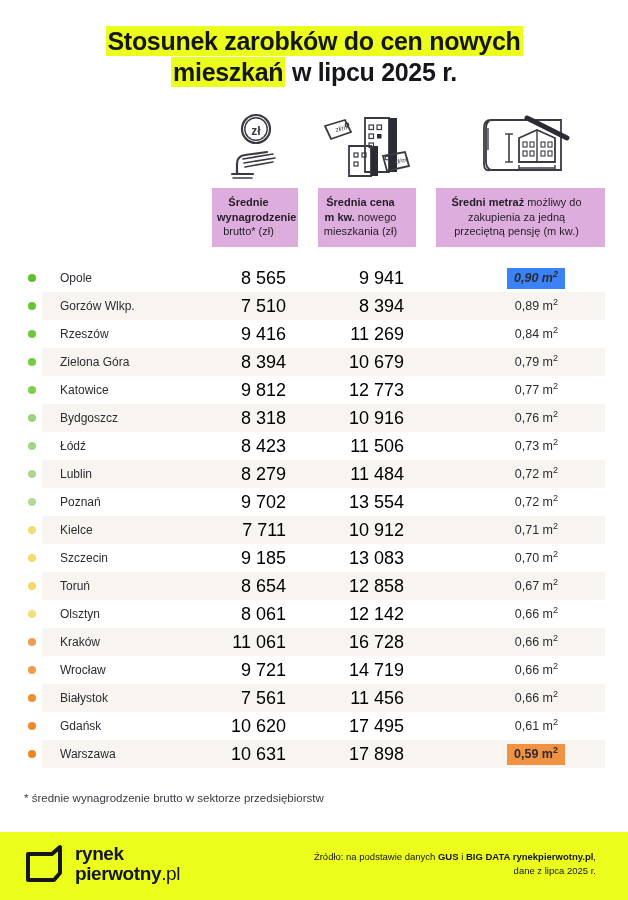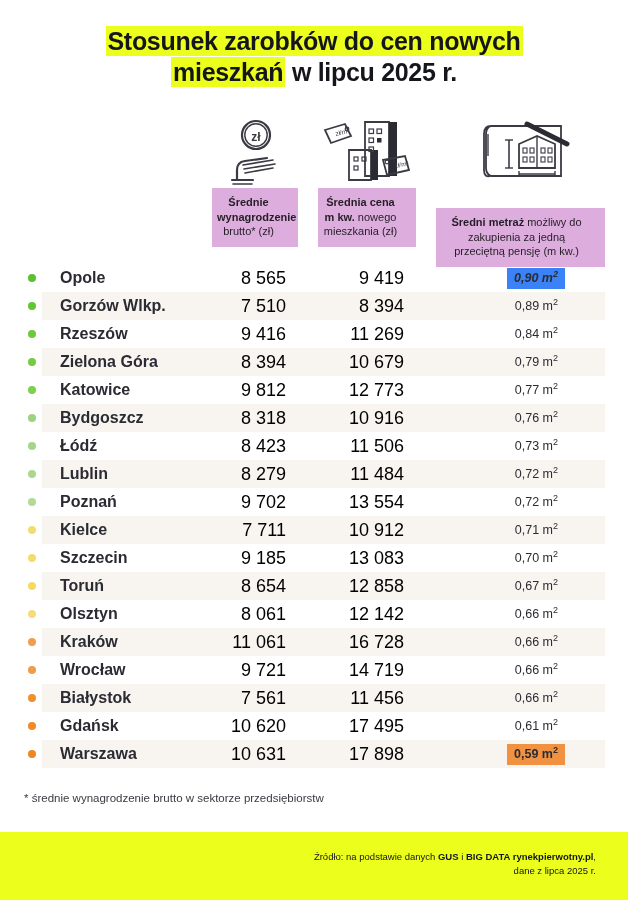--- a/index.html
+++ b/index.html
@@ -39,36 +39,35 @@
     height:140px;
   }
   .hcol { position:absolute; }
   .hcol.c1 { left:212px; width:86px; }
   .hcol.c2 { left:318px; width:98px; }
   .hcol.c3 { left:436px; width:169px; }
 
   .icon-box {
     height:76px;
     display:flex;
-    align-items:flex-end;
     justify-content:center;
     text-decoration:underline;
   }
   .icon-box svg { display:block; }
 
   .hlabel {
     background:#ddaedd;
     color:#241d27;
     font-size:11px;
     line-height:14.5px;
     text-align:center;
     padding:7px 18px 8px 5px;
   }
   .hlabel b { font-weight:bold; }
-  .hcol.c3 .hlabel { font-size:11px; line-height:14.5px; padding:7px 15px 8px 7px;margin-top:20px; }
+  .hcol.c3 .hlabel { font-size:11px; line-height:14.5px; padding:7px 15px 8px 7px; }
 
   
   .table {
     position:absolute;
     top:264px; left:0;
     width:628px;
   }
   .row {
     position:relative;
     height:28px;
@@ -86,22 +85,22 @@
   .dot {
     position:absolute;
     left:28px;
     width:8px; height:8px;
     border-radius:50%;
     z-index:2;
   }
   .city {
     position:absolute;
     left:60px;
-    font-size:16px;
-    font-weight:bold;
+    font-size:12px;
+    font-weight:normal;
     color:#2b2b33;
     z-index:2;
     white-space:nowrap;
     text-align:right;
   }
   .num {
     position:absolute;
     font-size:18px;
     color:#000000;
     text-align:right;
@@ -262,21 +261,21 @@
       </div>
     </div>
   </div>
 
   <div class="table" id="table-body">
       <div class="row odd">
         <div class="stripe"></div>
         <span class="dot" style="background: rgb(92, 193, 46);"></span>
         <span class="city">Opole</span>
         <span class="num n1">8 565</span>
-        <span class="num n2">9 419</span>
+        <span class="num n2">9 941</span>
         <span class="area hi-green"><span class="chip">0,90 m<sup>2</sup></span></span>
       </div>
       <div class="row">
         <div class="stripe"></div>
         <span class="dot" style="background: rgb(99, 197, 52);"></span>
         <span class="city">Gorzów Wlkp.</span>
         <span class="num n1">7 510</span>
         <span class="num n2">8 394</span>
         <span class="area"><span class="chip">0,89 m<sup>2</sup></span></span>
       </div>
@@ -406,19 +405,28 @@
         <span class="city">Warszawa</span>
         <span class="num n1">10 631</span>
         <span class="num n2">17 898</span>
         <span class="area hi-orange"><span class="chip">0,59 m<sup>2</sup></span></span>
       </div>
     </div>
 
   <div class="footnote">*  średnie wynagrodzenie brutto w sektorze przedsiębiorstw</div>
 
   <div class="footer">
+    <div class="logo">
+      <svg width="40" height="40" viewBox="0 0 40 40" fill="none" stroke="#15151c" stroke-width="4">
+        <path d="M4 10 L28 10 L36 3 L36 29 L30 36 L4 36 Z" stroke-linejoin="round"></path>
+      </svg>
+      <div class="logo-text">
+        <span class="lt1">rynek</span>
+        <span class="lt2"><span>pierwotny</span><span class="pl">.pl</span></span>
+      </div>
+    </div>
     <div class="source">
       <span>Źródło: na podstawie danych </span><b>GUS</b><span> i </span><b>BIG DATA rynekpierwotny.pl</b><span>,</span><br>
       <span>dane z lipca 2025 r.</span>
     </div>
   </div>
 
 </div>
 
 </body></html>

